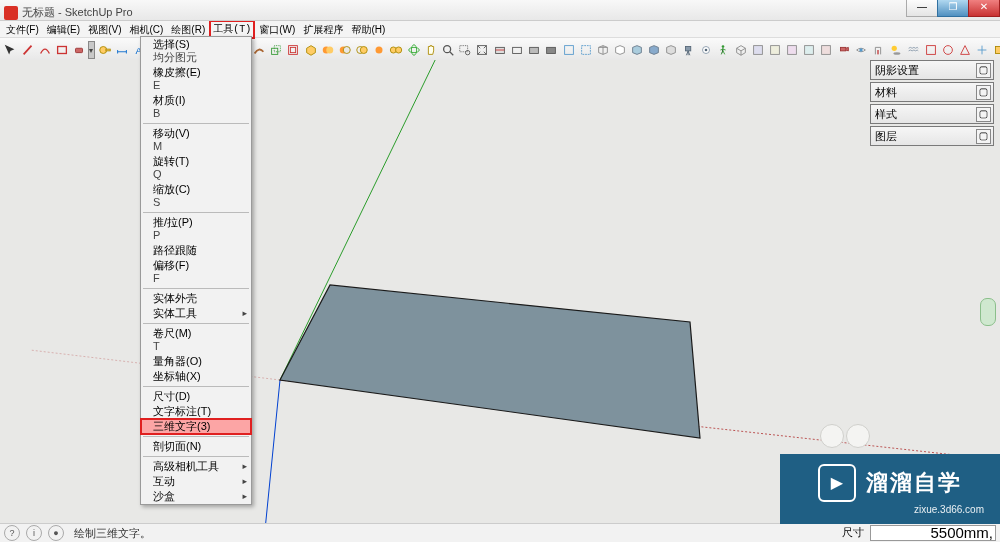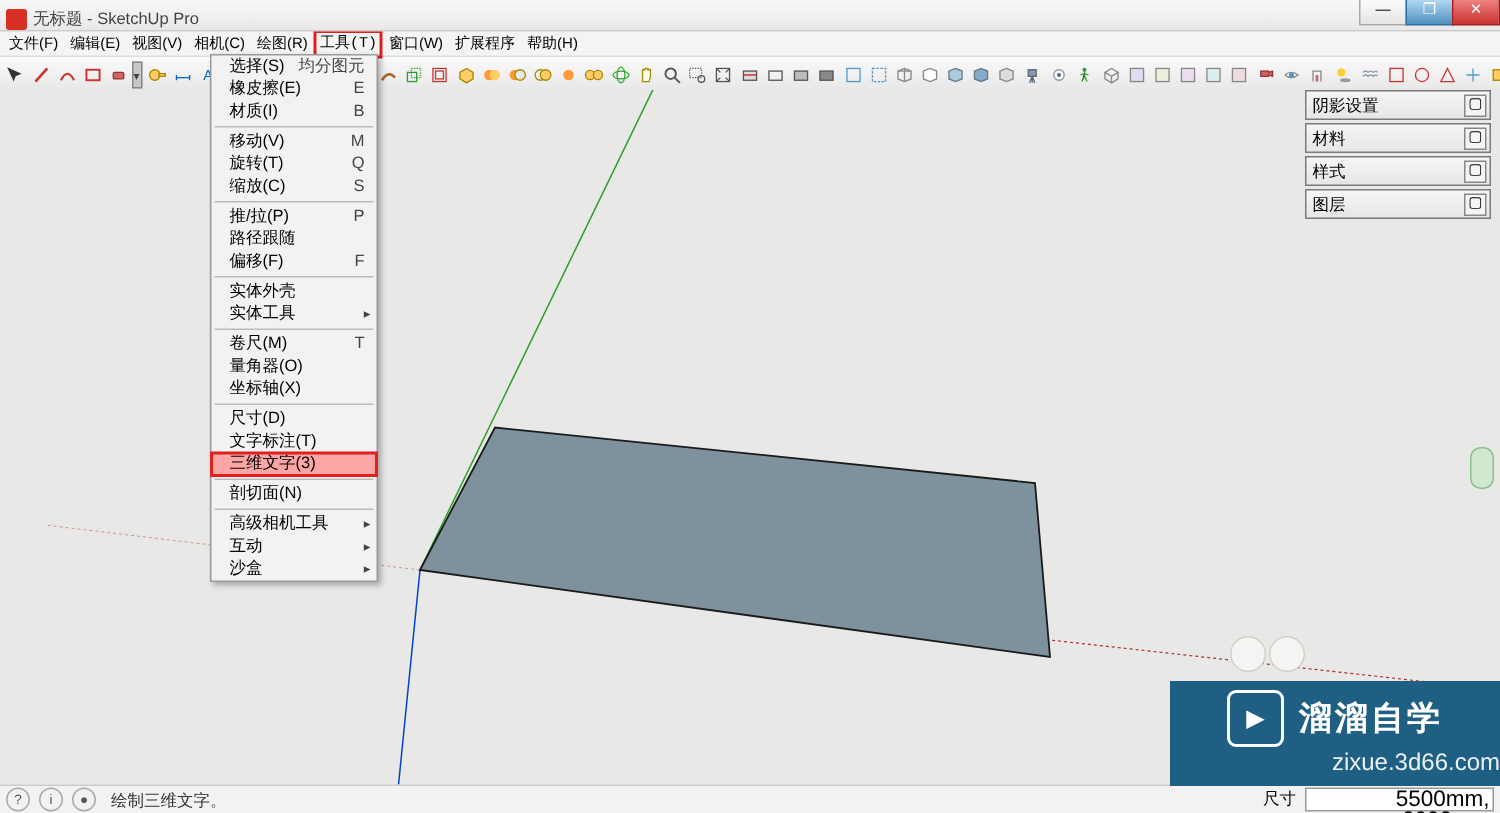--- a/index.html
+++ b/index.html
@@ -116,21 +116,21 @@
   .dropdown .dd-row {
     display:flex;
     justify-content: space-between;
     padding: 1px 8px 1px 12px;
     line-height: 13px;
     white-space: nowrap;
   }
   .dropdown .dd-row.submenu::after{
     content:"▸"; position:absolute; right:4px; font-size:9px; color:#444;
   }
-  .dropdown .dd-row { position:relative; }
+  .dropdown .dd-row { position:relative;flex-direction:column; }
   .dropdown .dd-sep {
     height:0; border-top:1px solid #bbb; margin:2px 2px;
   }
   .dropdown .dd-row.highlight {
     outline: 2px solid #e02020;
     outline-offset: -1px;
     background: #fca5a5;
   }
   .dropdown .sc { color:#444; }
 
@@ -198,21 +198,21 @@
     display:flex;align-items:center;gap:10px;
   }
   .watermark .wm-icon{
     width:34px;height:34px;border:2px solid #fff;border-radius:6px;
     display:flex;align-items:center;justify-content:center;font-size:16px;
   }
   .watermark .wm-text{
     font-size:22px; font-weight:600; letter-spacing:2px;
   }
   .watermark .wm-sub{
-    font-size:16px; margin-top:2px; align-self:flex-end; opacity:.9;text-align:center;
+    font-size:10px; margin-top:2px; align-self:flex-end; margin-right:16px; opacity:.9;text-align:center;
   }
 
   .axis-bubble{
     position:absolute; right:4px; top:55%;
     width:14px;height:26px;border-radius:7px;
     background:#cfe8cf;border:1px solid #8bbf8b;
     z-index:15;
   }
   .faces{
     position:absolute; right:130px; bottom:94px;

